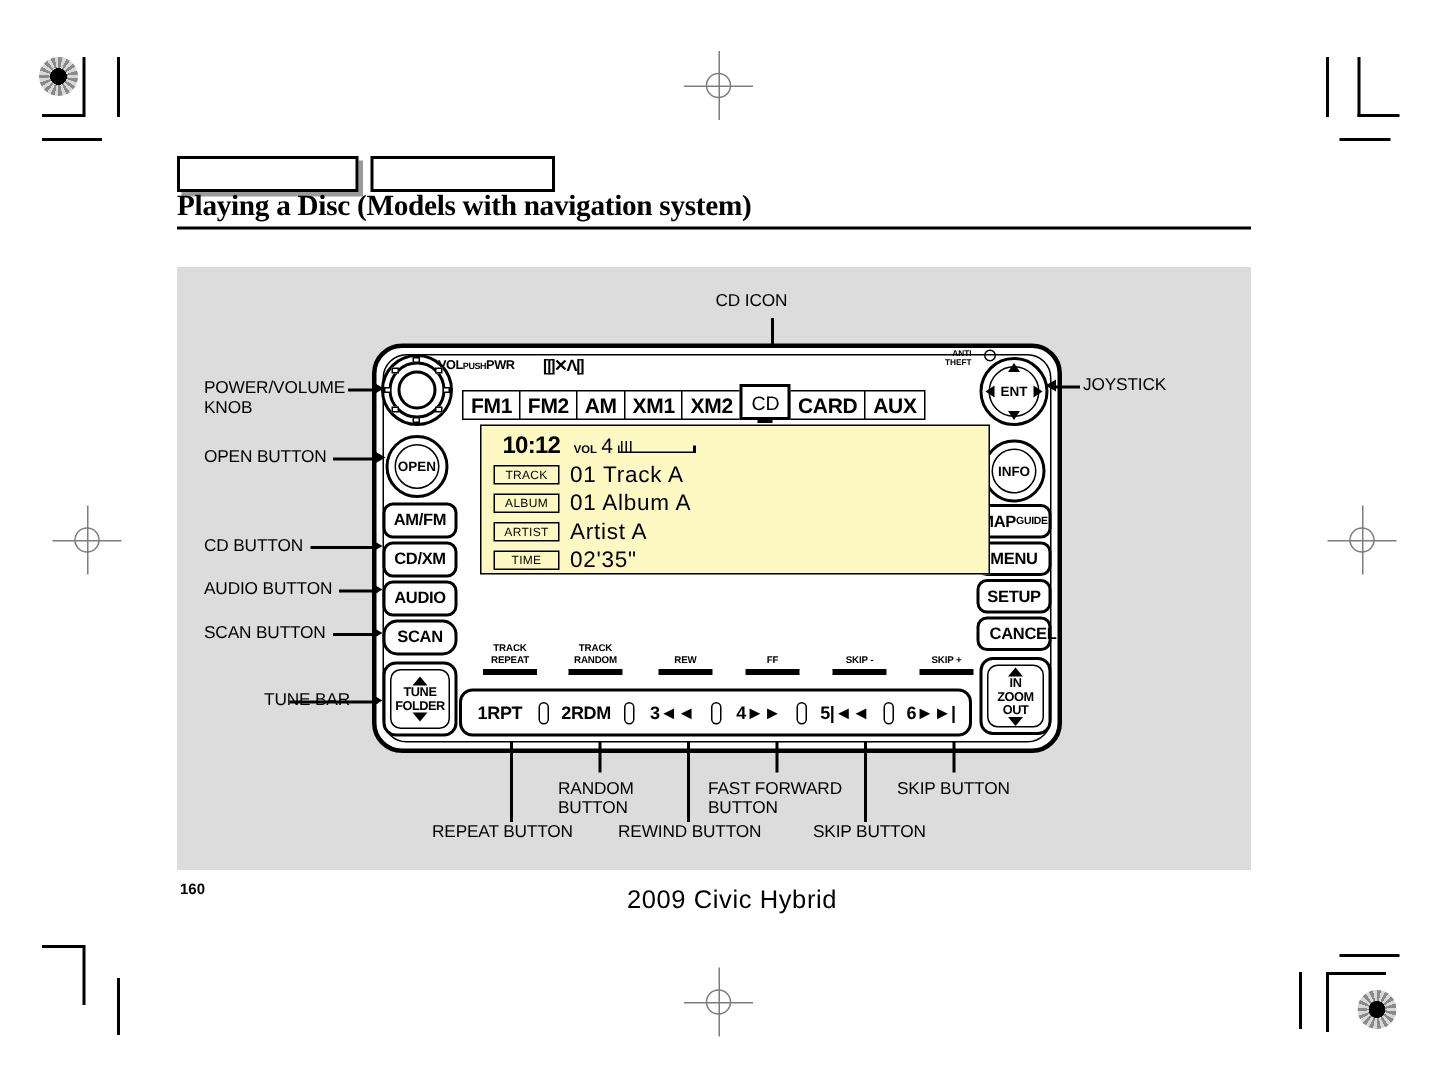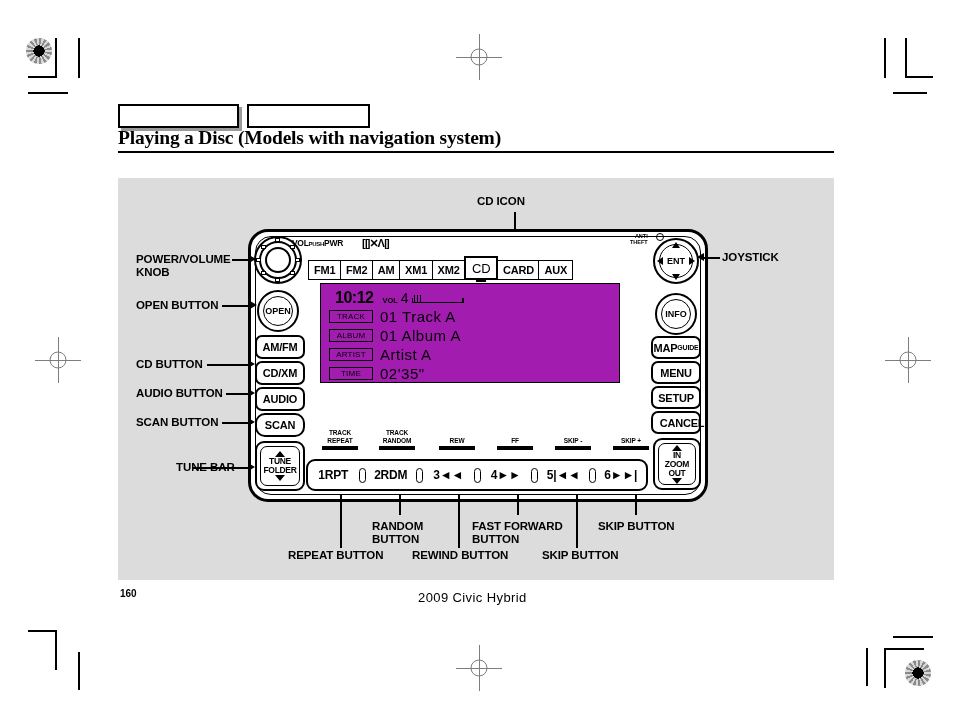--- a/index.html
+++ b/index.html
@@ -277,21 +277,21 @@
     align-items: flex-end;
   }
   .tab {
     border: 1.5px solid #000;
     box-sizing: border-box;
     height: 20px;
     margin-right: -1.5px;
     display: flex;
     align-items: center;
     justify-content: center;
-    font-size: 11px;
+    font-size: 14px;
     font-weight: bold;
     letter-spacing: -0.2px;
     background: #fff;
     padding: 0 5px;
   }
   .tab.selected {
     height: 24px;
     border-width: 2.5px;
     font-size: 13px;
     font-weight: normal;
@@ -305,25 +305,25 @@
     left: 10px; right: 10px;
     bottom: -4px;
     height: 2.5px;
     background: #000;
   }
 
   .info-panel {
     position: absolute;
     left: 12px;
     top: 27px;
-    width: 300px;
+    width: 340px;
     height: 100px;
     border: 1.5px solid #000;
     box-sizing: border-box;
-    background: #a21caf;
+    background: #fef9c3;
   }
   .clockline {
     position: absolute;
     left: 14px; top: 5px;
     display: flex;
     align-items: baseline;
     white-space: nowrap;
   }
   .clock {
     font-family: "Liberation Sans", sans-serif;
@@ -462,21 +462,21 @@
     border: 1.5px solid #000;
     border-radius: 4px;
     box-sizing: border-box;
     flex: 0 0 auto;
   }
 
   
   .callout {
     position: absolute;
     font-size: 11.5px;
-    font-weight: bold;
+    font-weight: normal;
     letter-spacing: -0.1px;
     line-height: 13px;
     white-space: nowrap;
   }
   .lead-h, .lead-v {
     position: absolute;
     background: #000;
   }
   .lead-h { height: 1.5px; }
   .lead-v { width: 1.5px; }
@@ -505,21 +505,21 @@
   
   .page-num {
     position: absolute;
     left: 120px; top: 588px;
     font-size: 10px;
     font-weight: bold;
   }
   .footer-model {
     position: absolute;
     left: 418px; top: 590px;
-    font-size: 13px;
+    font-size: 17px;
     letter-spacing: 0.4px;
   }
 </style>
 </head>
 <body>
 
 <div class="reg-target" style="left:26px; top:38px;"></div>
 <div class="crop-v" style="left:55px; top:38px; height:40px;"></div>
 <div class="crop-v" style="left:78px; top:38px; height:40px;"></div>
 <div class="crop-h" style="left:28px; top:76px; width:28px;"></div>

